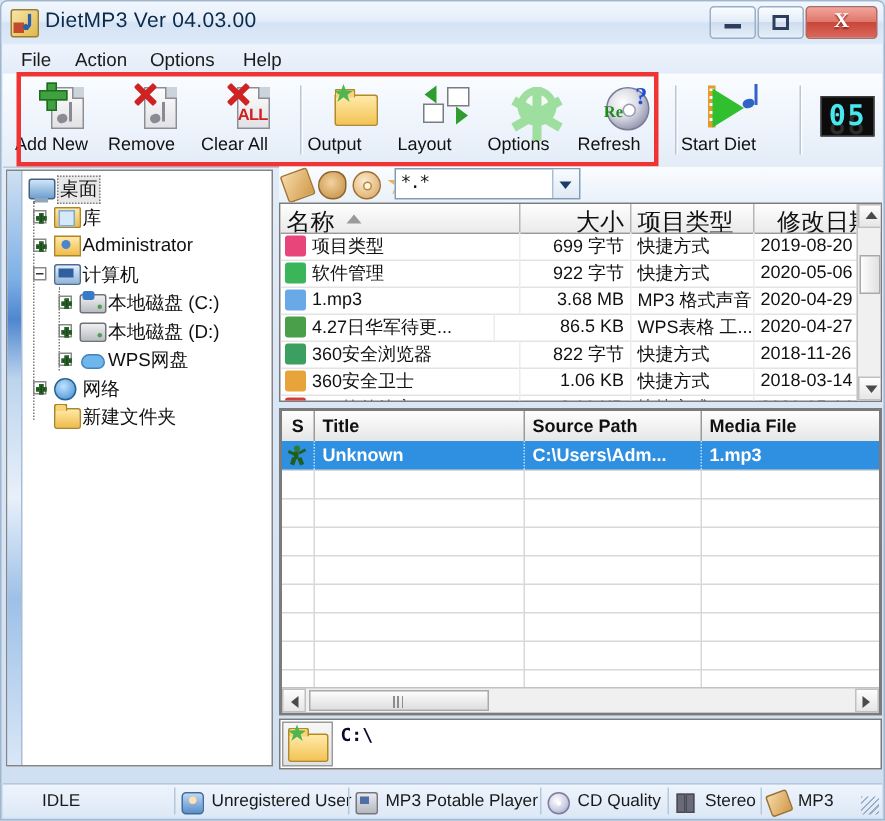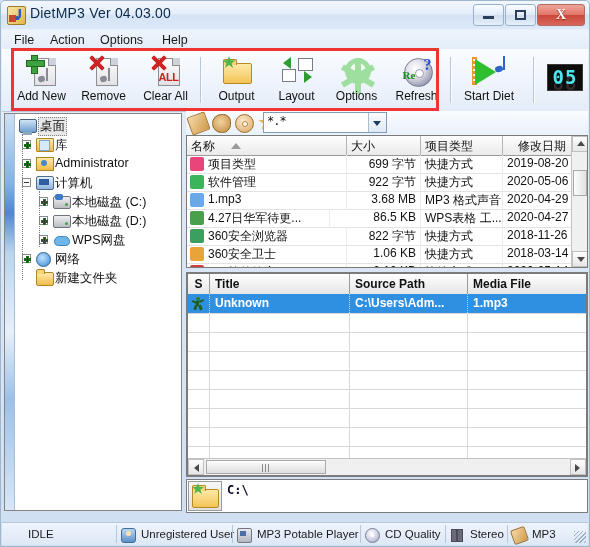--- a/index.html
+++ b/index.html
@@ -67,21 +67,20 @@
     position:absolute;top:2px;font-size:12.5px;color:#1b1b1b;padding:1px 4px;
   }
   
   .toolbar{
     position:absolute;left:1px;top:48px;width:586px;height:62px;
     background:linear-gradient(to bottom,#fafcff 0%,#eef4fc 55%,#e3ecf7 100%);
     border-bottom:1px solid #b9c9dc;
   }
   .tbtn{
     position:absolute;top:3px;width:63px;height:52px;
-    text-align:center;
   }
   .tbtn .lab{
     position:absolute;left:0;bottom:1px;width:100%;
     font-size:12px;color:#111;white-space:nowrap;
   }
   .ico{position:absolute;left:50%;top:3px;margin-left:-16px;width:32px;height:32px;}
   .sep{
     position:absolute;top:8px;width:1px;height:46px;
     background:#b8c6d6;box-shadow:1px 0 0 #fbfdff;
   }
@@ -268,24 +267,24 @@
     background:#fff;border:1px solid #7b7b7b;box-sizing:border-box;overflow:hidden;
   }
   .lhead{
     position:absolute;left:0;top:0;height:19px;width:100%;
     background:linear-gradient(to bottom,#fefefe,#eaeaea);
     border-bottom:1px solid #9a9a9a;
   }
   .lhead .hc{
     position:absolute;top:0;height:19px;box-sizing:border-box;
     border-right:1px solid #b5b5b5;
-    font-size:12px;color:#111;padding:2px 4px;
+    font-size:16px;color:#111;padding:2px 4px;
     white-space:nowrap;overflow:hidden;
   }
-  .lhead .hc.r{}
+  .lhead .hc.r{text-align:right;}
   .row{
     position:absolute;left:0;height:18px;width:100%;
     border-bottom:1px solid #e3e3e3;
   }
   .row .c{
     position:absolute;top:0;height:18px;box-sizing:border-box;
     font-size:12px;color:#111;padding:1px 4px;white-space:nowrap;overflow:hidden;
     border-right:1px solid #ececec;
   }
   .row .c.r{text-align:right;}

